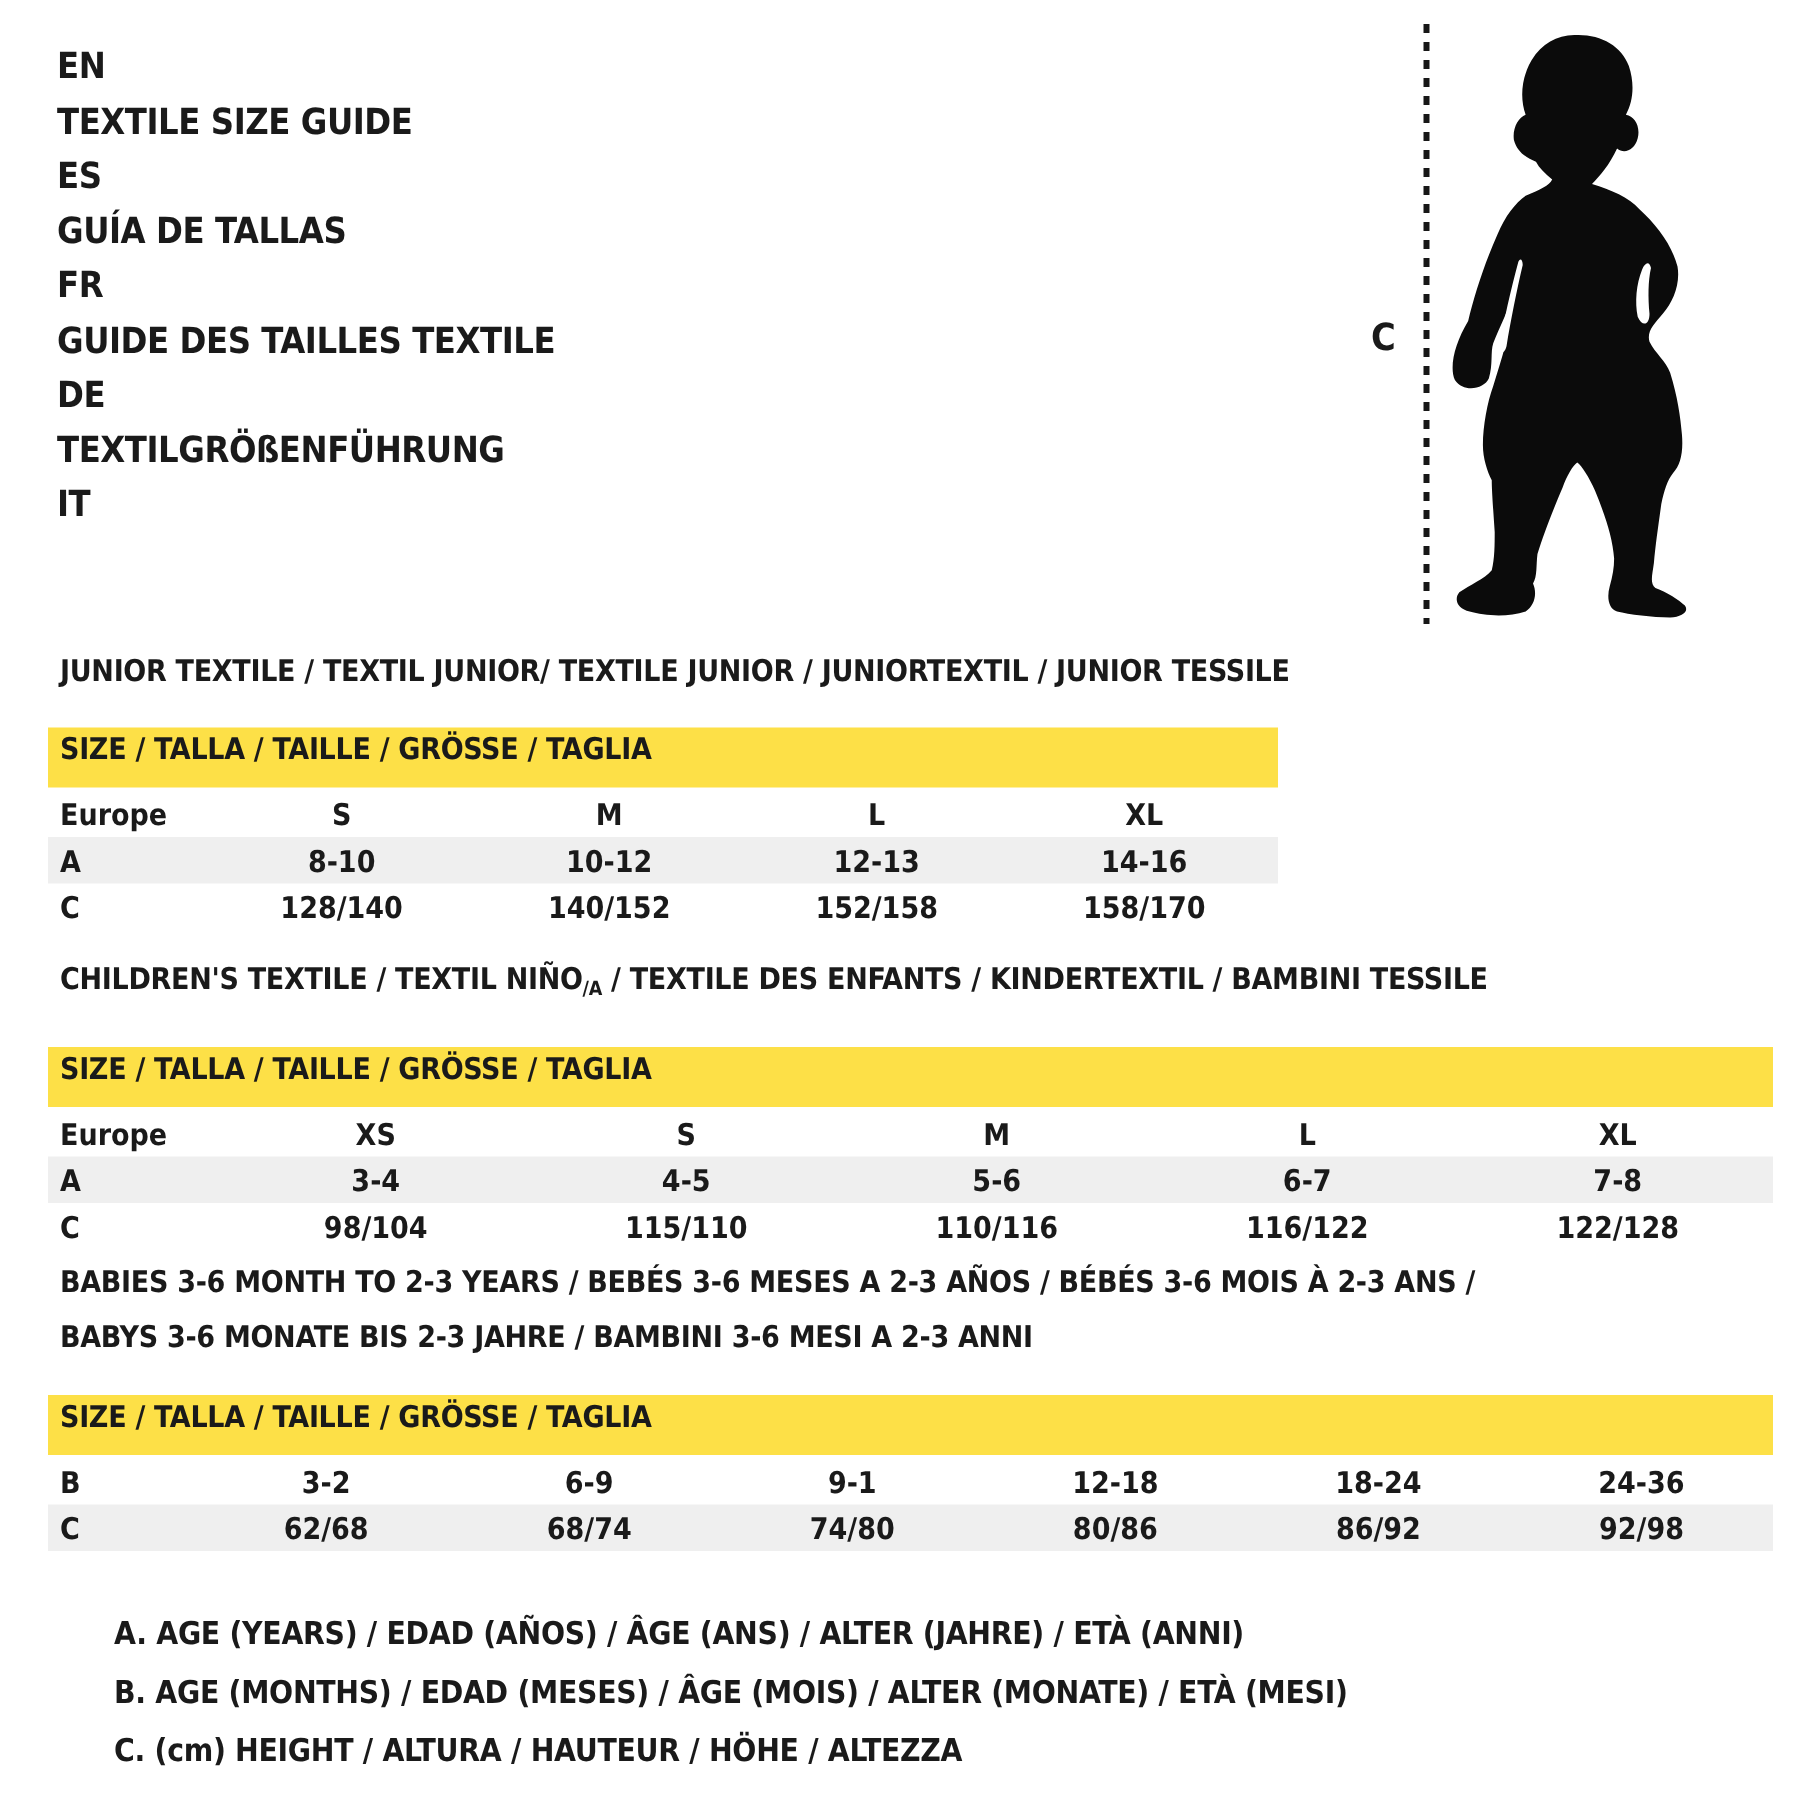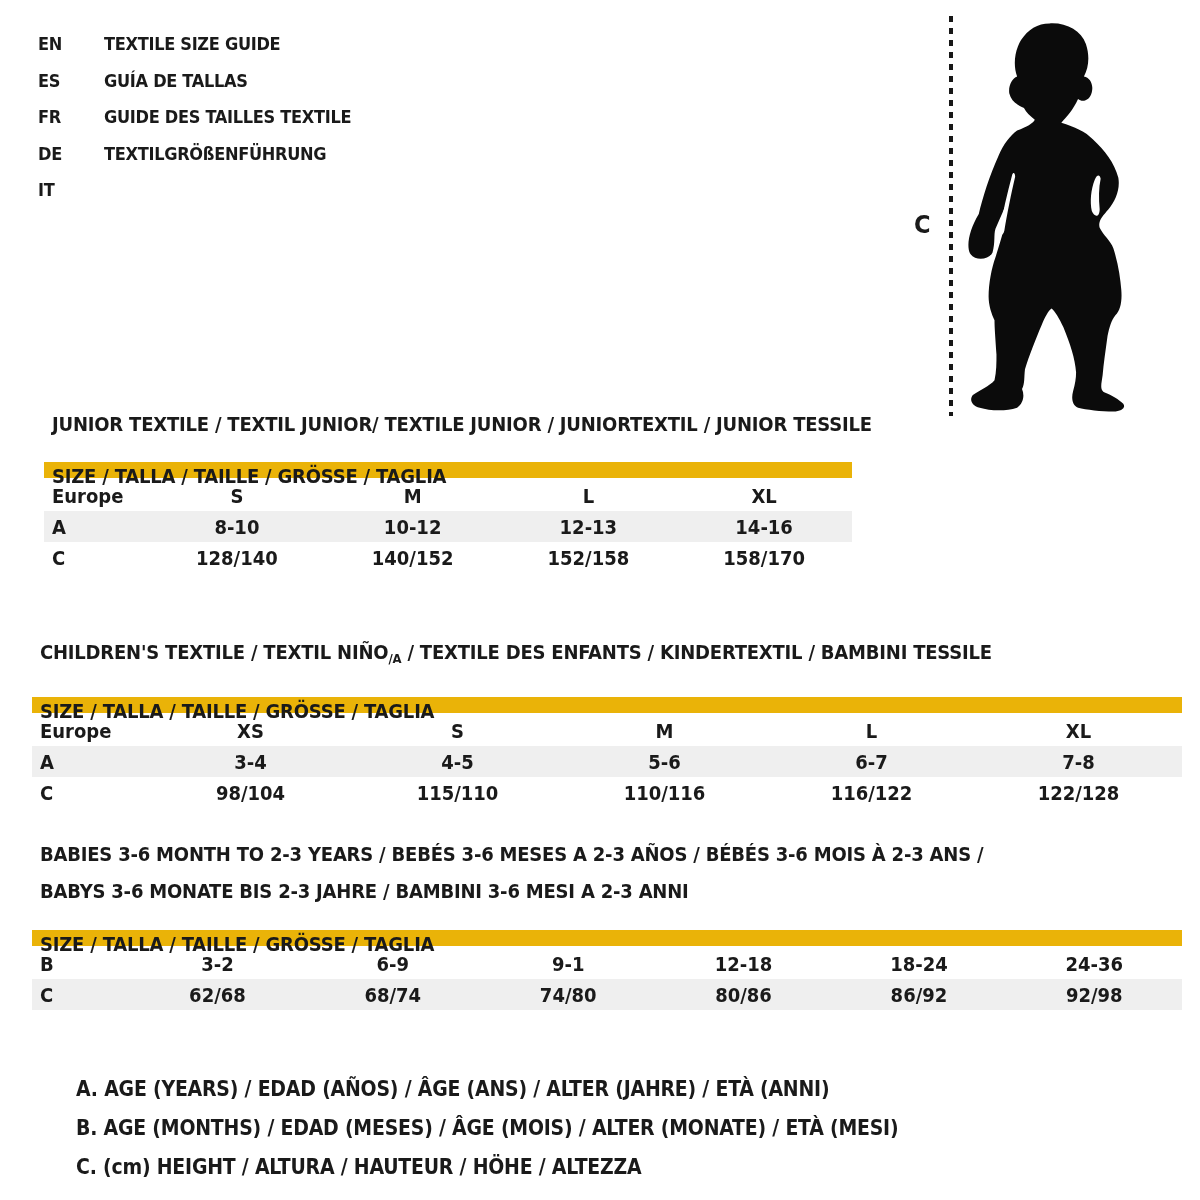--- a/index.html
+++ b/index.html
@@ -10,44 +10,44 @@
     background:#ffffff;
     overflow:hidden;
     font-family:"DejaVu Sans","Liberation Sans",sans-serif;
     font-stretch:condensed;
     font-weight:700;
     color:#1a1a1a;
   }
 
   
   .lang-block { position:absolute; left:38px; top:26px; }
-  .lang-row { display:flex; line-height:36.5px; font-size:18px; letter-spacing:-0.3px; }
+  .lang-row { display:flex; line-height:36.5px; font-size:24px; letter-spacing:-0.3px;flex-direction:column; }
   .lang-code { width:66px; }
   .lang-title { white-space:nowrap; }
 
   
   .measure-line {
     position:absolute; left:949px; top:16px; width:4px; height:400px;
     background:repeating-linear-gradient(to bottom,#171717 0 6px, transparent 6px 12px);
   }
   .figure-label { position:absolute; left:914px; top:210px; font-size:25px; }
   .silhouette { position:absolute; left:966px; top:16px; }
 
   
   .size-section { position:absolute; left:0; }
-  .sec-0 { top:413px; width:852px;padding-left:12px; }
+  .sec-0 { top:436px; width:852px; }
   .sec-1 { top:641px; width:1182px; }
   .sec-2 { top:843px; width:1182px; }
   .section-title { margin-left:40px; font-size:20px; line-height:22px; letter-spacing:-0.2px; white-space:nowrap; }
   .section-title + .section-title { margin-top:15px; }
   .section-title .sub { font-size:13px; vertical-align:-4px; }
   .size-table { margin-left:32px; margin-top:27px; }
   .sec-2 .size-table { margin-top:28px; }
   .band {
-    height:16px; background:#eab308; margin-bottom:2px;
+    height:40px; background:#fde047; margin-bottom:2px;
     font-size:20px; line-height:28px; padding-left:8px;
     letter-spacing:-0.2px; white-space:nowrap;
   }
   .trow { display:grid; height:31px; align-items:center; font-size:20px; }
   .trow:nth-child(2) { background:#efefef; }
   .sec-0 .trow { grid-template-columns:13% repeat(4,1fr); }
   .sec-1 .trow { grid-template-columns:10% repeat(5,1fr); }
   .sec-2 .trow { grid-template-columns:8.5% repeat(6,1fr); }
   .tlabel { padding-left:8px; text-align:left; }
   .tval { text-align:center; }

